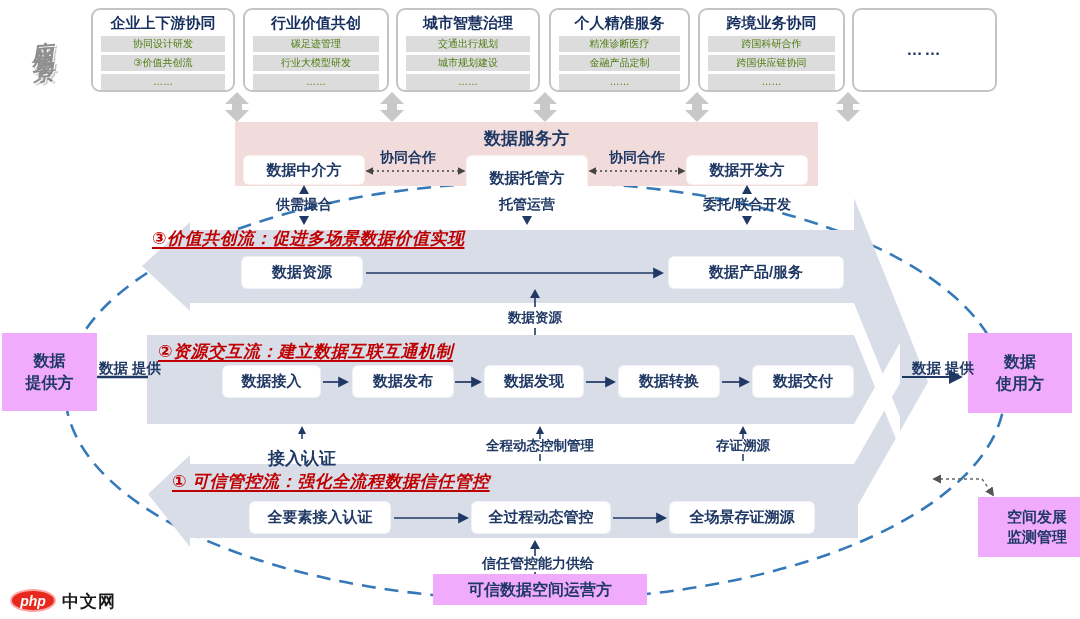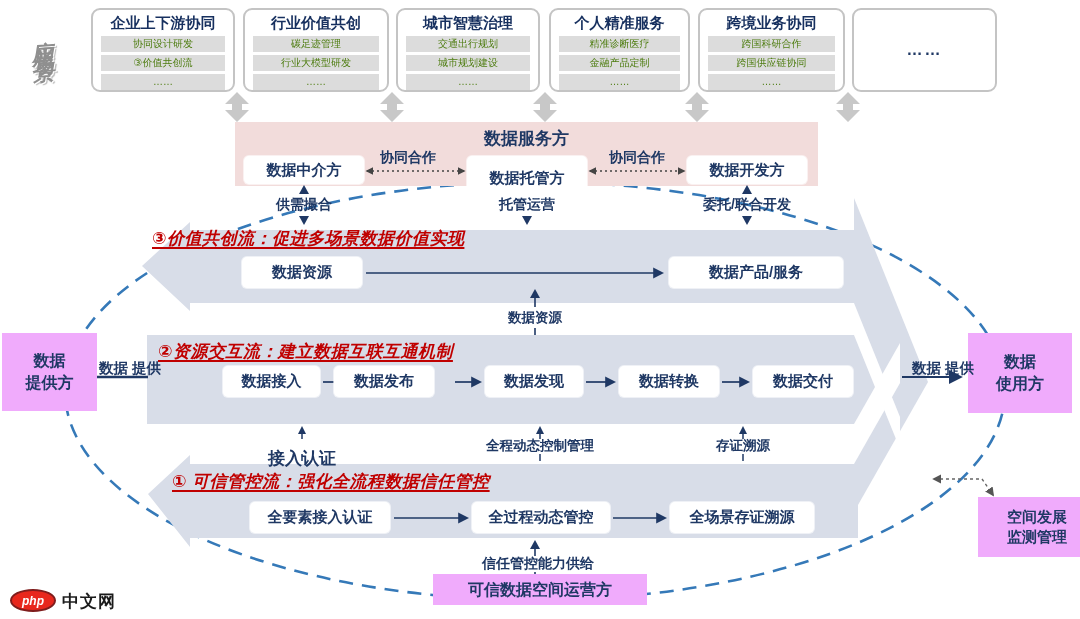--- a/index.html
+++ b/index.html
@@ -18,21 +18,21 @@
         font-weight:bold;color:#1F3864;font-size:15px;white-space:nowrap;box-shadow:0 0 0 1px rgba(255,255,255,.6);}
   .lbl{font-weight:bold;color:#1F3864;text-align:center;white-space:nowrap;}
   .flow-title{color:#C00000;font-weight:bold;font-style:italic;text-decoration:underline;
               text-decoration-thickness:2px;text-underline-offset:3px;font-size:17px;white-space:nowrap;letter-spacing:.5px;}
   .pinkbox{background:#f0abfc;display:flex;align-items:center;justify-content:center;text-align:center;
            font-weight:bold;color:#1F3864;line-height:1.35;}
   .app-label{writing-mode:vertical-rl;text-orientation:upright;font-weight:bold;font-style:italic;
              color:#8F8F8F;font-size:21px;letter-spacing:7px;transform:rotate(-4deg);
              text-shadow:1px 1px 0 #fff,2px 2px 1px #bbb;}
   .logo-oval{background:#E8271D;border-radius:50%;display:flex;align-items:center;justify-content:center;
-             color:#fff;font-weight:bold;font-style:italic;font-size:12px;border:2px solid #7f1d1d;box-sizing:border-box;}
+             color:#fff;font-weight:bold;font-style:italic;font-size:14px;border:2px solid #fca5a5;box-sizing:border-box;}
   .logo-txt{color:#1a1a1a;font-weight:bold;font-size:17px;letter-spacing:1px;}
 </style>
 </head>
 <body>
 
 <div id="stage">
 
   <svg id="shapes" width="1080" height="619" viewBox="0 0 1080 619">
     <defs>
       <marker id="mNavy" viewBox="0 0 10 10" refX="8" refY="5" markerWidth="6.5" markerHeight="6.5" orient="auto-start-reverse">
@@ -172,21 +172,21 @@
   <div class="abs lbl" style="left:477px;top:196px;width:100px;font-size:14px;">托管运营</div>
   <div class="abs lbl" style="left:687px;top:196px;width:120px;font-size:14px;">委托/联合开发</div>
 
   <div class="abs flow-title" style="left:152px;top:227px;">③价值共创流：促进多场景数据价值实现</div>
   <div class="abs wbox" style="left:242px;top:257px;width:120px;height:31px;">数据资源</div>
   <div class="abs wbox" style="left:669px;top:257px;width:174px;height:31px;">数据产品/服务</div>
   <div class="abs lbl" style="left:470px;top:309px;width:130px;font-size:13.5px;">数据资源</div>
 
   <div class="abs flow-title" style="left:158px;top:340px;">②资源交互流：建立数据互联互通机制</div>
   <div class="abs wbox" style="left:223px;top:366px;width:97px;height:31px;">数据接入</div>
-  <div class="abs wbox" style="left:334px;top:366px;width:100px;height:31px;">数据发布</div>
+  <div class="abs wbox" style="left:353px;top:366px;width:100px;height:31px;">数据发布</div>
   <div class="abs wbox" style="left:485px;top:366px;width:98px;height:31px;">数据发现</div>
   <div class="abs wbox" style="left:619px;top:366px;width:100px;height:31px;">数据转换</div>
   <div class="abs wbox" style="left:753px;top:366px;width:100px;height:31px;">数据交付</div>
 
   <div class="abs lbl" style="left:237px;top:447px;width:130px;font-size:17px;">接入认证</div>
   <div class="abs lbl" style="left:455px;top:437px;width:170px;font-size:13.5px;">全程动态控制管理</div>
   <div class="abs lbl" style="left:678px;top:437px;width:130px;font-size:13.5px;">存证溯源</div>
 
   <div class="abs flow-title" style="left:172px;top:470px;">① 可信管控流：强化全流程数据信任管控</div>
   <div class="abs wbox" style="left:250px;top:502px;width:140px;height:31px;">全要素接入认证</div>

